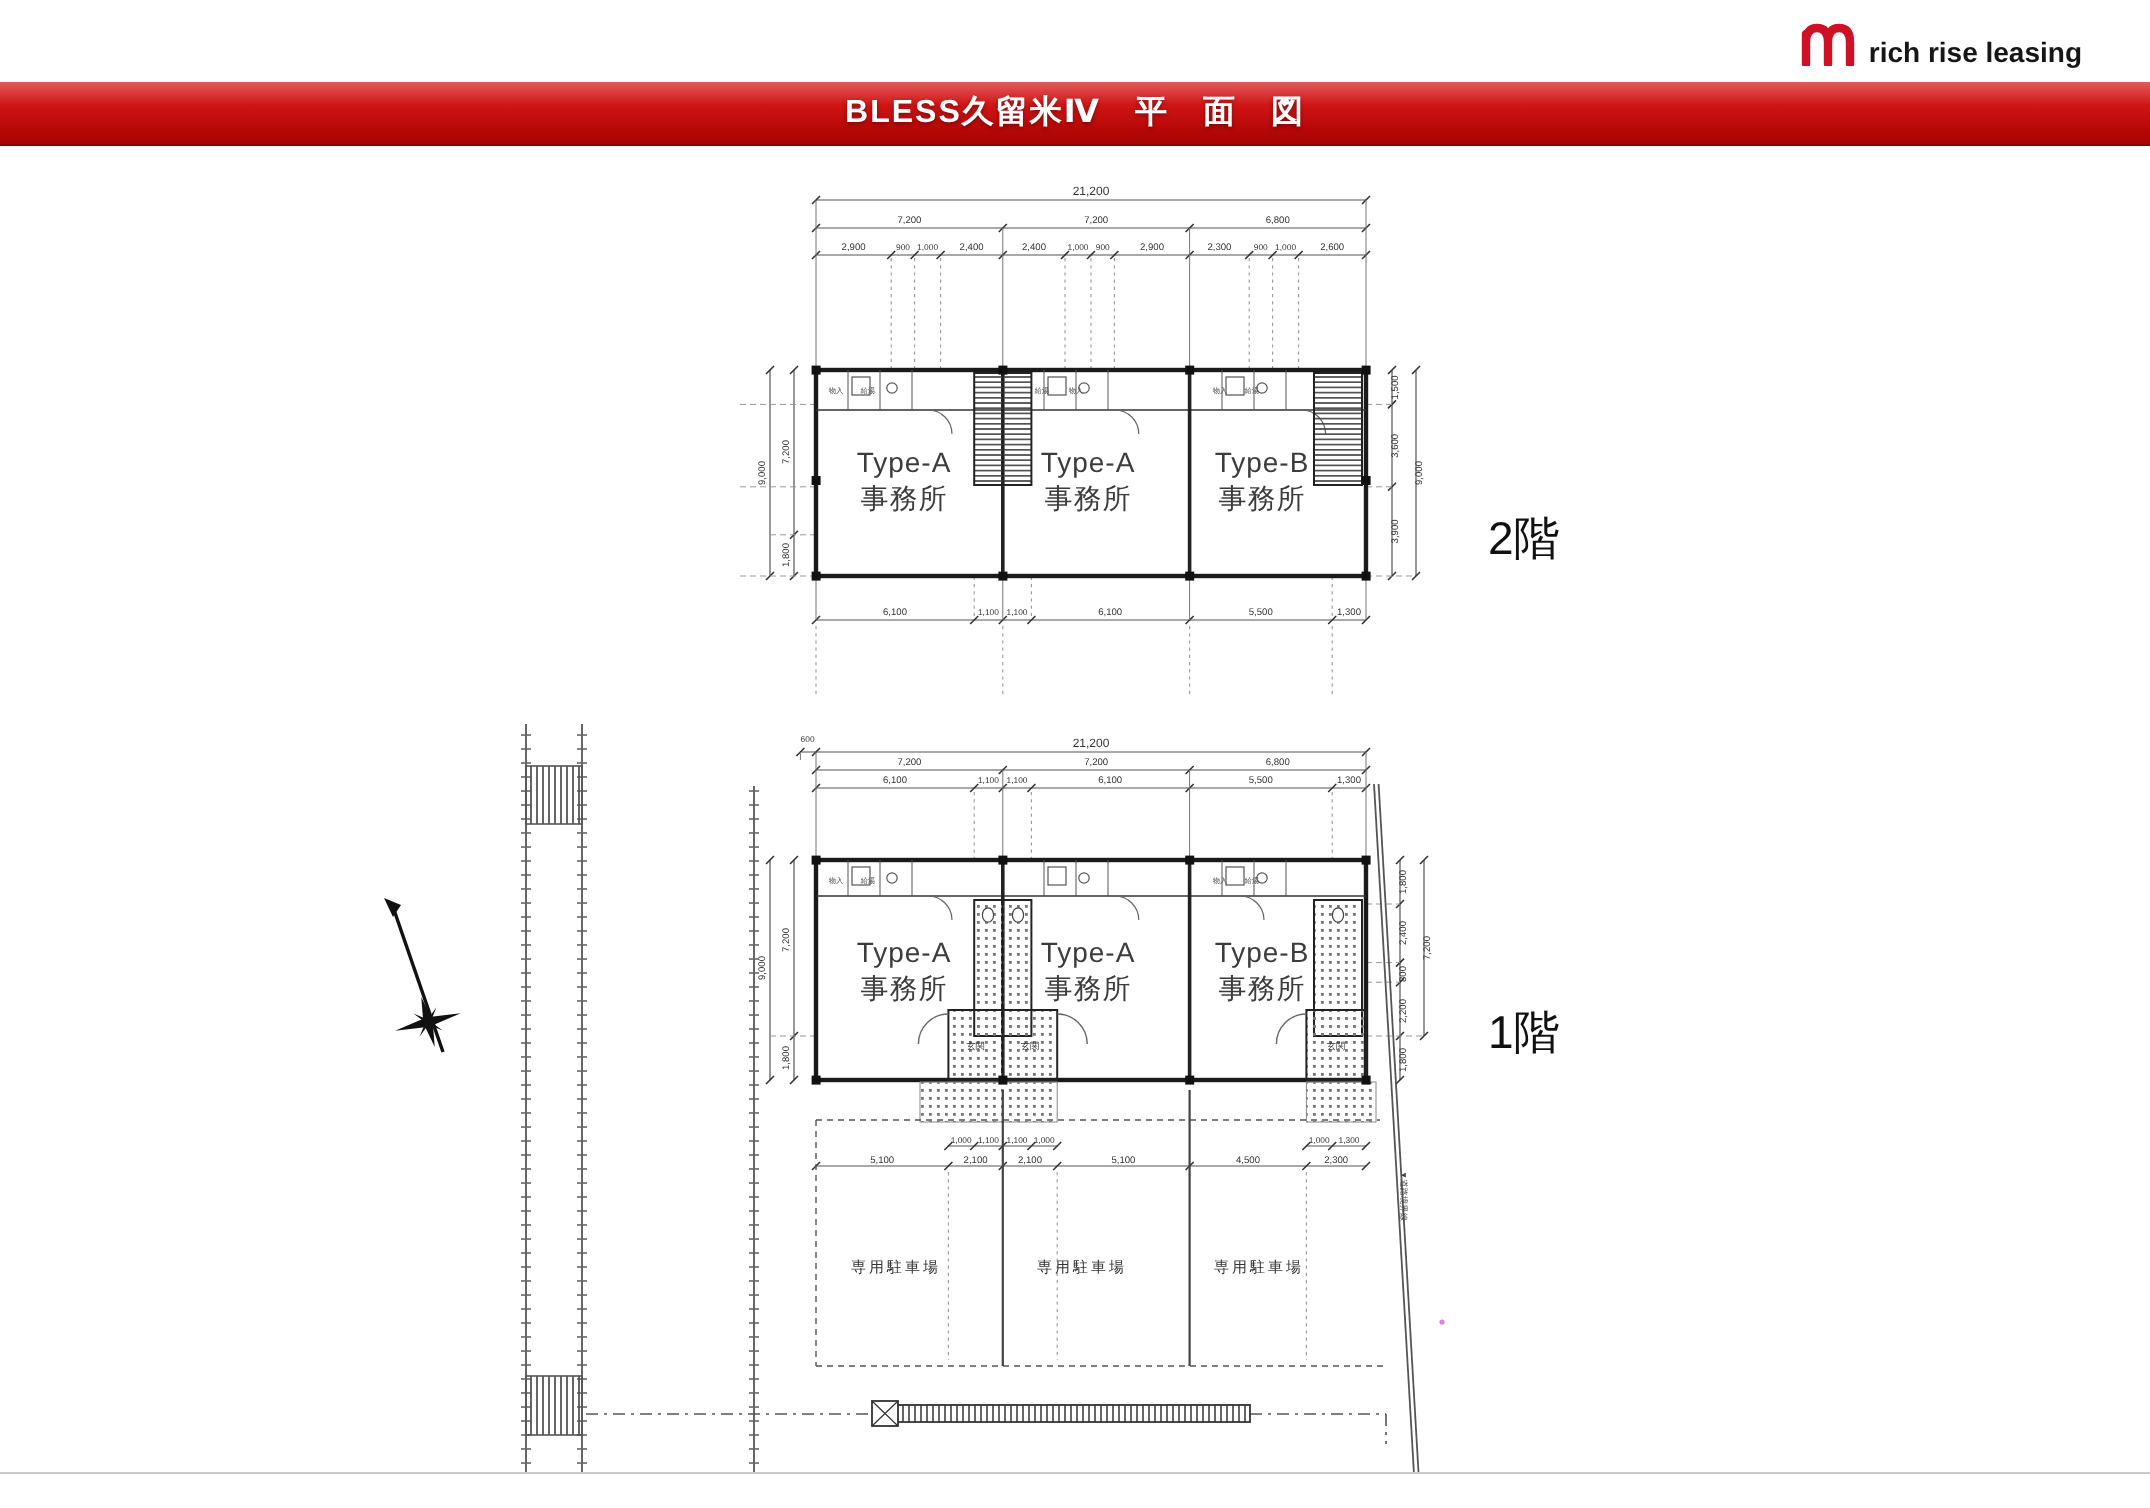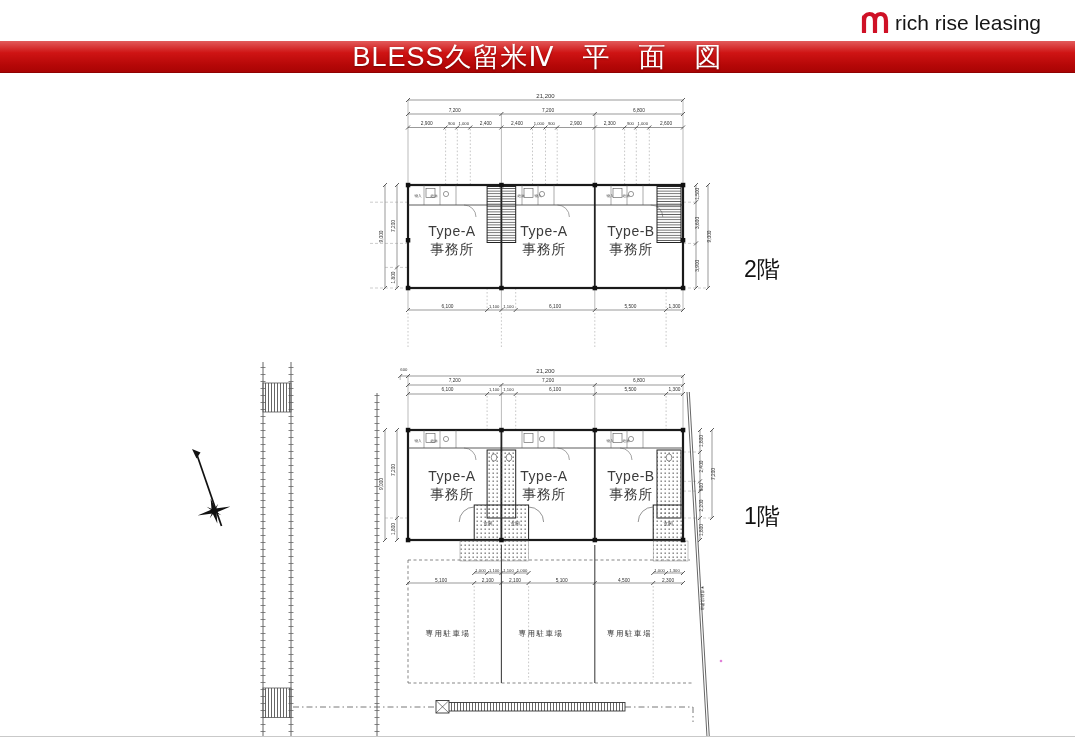--- a/index.html
+++ b/index.html
@@ -1,23 +1,23 @@
 <!DOCTYPE html>
 <html><head>
 <meta charset="utf-8">
 <style>
   html,body{margin:0;padding:0;}
   body{width:1075px;height:754px;position:relative;background:#fff;overflow:hidden;
        font-family:"Liberation Sans","DejaVu Sans",sans-serif;}
   .logo{position:absolute;top:7px;right:34px;display:flex;align-items:flex-end;gap:4px;z-index:3;}
-  .logo-text{font-size:21px;font-weight:normal;color:#161616;letter-spacing:0px;line-height:1;}
+  .logo-text{font-size:14px;font-weight:bold;color:#161616;letter-spacing:0px;line-height:1;}
   .banner{position:absolute;top:41px;left:0;width:1075px;height:31px;
           background:linear-gradient(180deg,#e25b5b 0%,#cf1414 38%,#b50707 78%,#a90404 100%);
           border-bottom:1px solid #8f0202;display:flex;align-items:center;justify-content:center;z-index:2;}
-  .banner-title{color:#fff;font-weight:normal;font-size:27px;letter-spacing:1px;
+  .banner-title{color:#fff;font-weight:bold;font-size:16px;letter-spacing:1px;
                 text-shadow:0 1px 2px rgba(0,0,0,.35);}
   svg.drawing{position:absolute;top:0;left:0;z-index:1;}
   text{font-family:"Liberation Sans","DejaVu Sans",sans-serif;}
   .dim{font-size:4.8px;fill:#333;text-anchor:middle;}
   .dim-s{font-size:4.2px;}
   .dim-l{font-size:6px;}
   .rot{text-anchor:middle;}
   .unit{font-size:14px;fill:#3c3c3c;text-anchor:middle;letter-spacing:.5px;}
   .floorlab{font-size:23px;fill:#111;}
   .tiny{font-size:3.6px;fill:#444;text-anchor:middle;}

